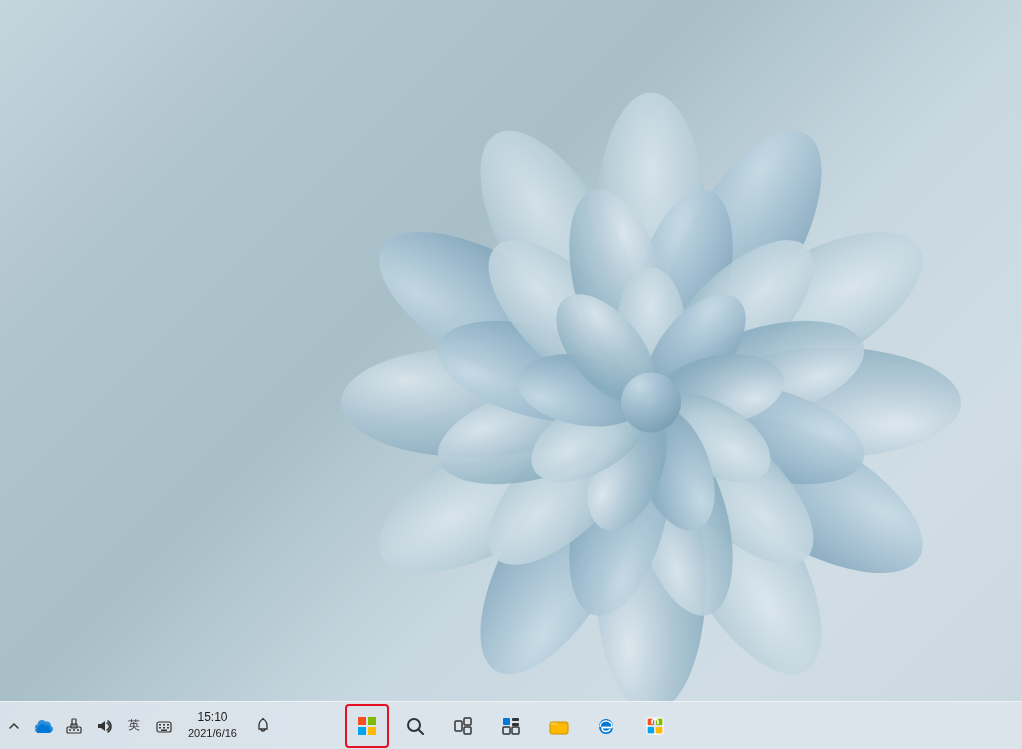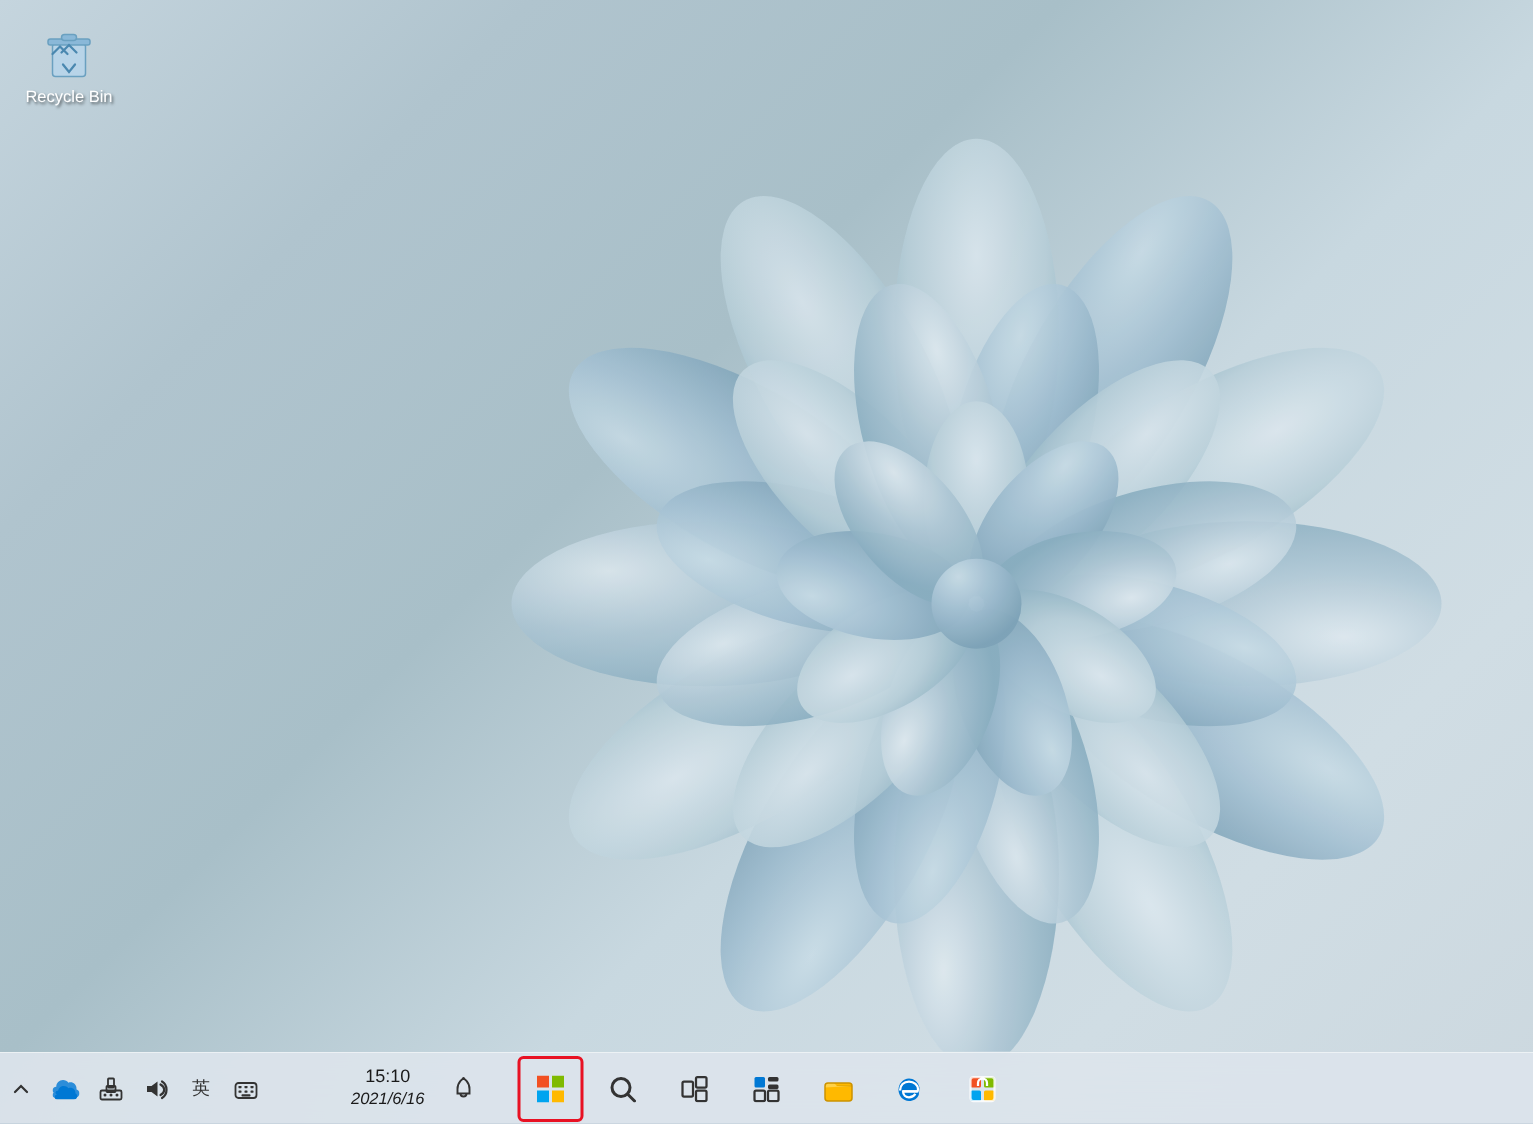--- a/index.html
+++ b/index.html
@@ -122,21 +122,20 @@
     .clock {
       display: flex;
       flex-direction: column;
       align-items: center;
       font-size: 11px;
       color: #1a1a1a;
       padding: 2px 8px;
       cursor: pointer;
       border-radius: 4px;
       line-height: 1.4;
-      margin-left: 46px;
     }
 
     .notification-btn {
       width: 32px;
       height: 44px;
       display: flex;
       align-items: center;
       justify-content: center;
       cursor: pointer;
       border-radius: 4px;
@@ -233,37 +232,20 @@
         <ellipse cx="0" cy="-70" rx="35" ry="65" fill="url(#petalGrad2)" opacity="0.92" transform="rotate(280)"></ellipse>
         <ellipse cx="0" cy="-70" rx="35" ry="65" fill="url(#petalGrad3)" opacity="0.92" transform="rotate(320)"></ellipse>
 
         <circle cx="0" cy="0" r="30" fill="url(#petalGrad2)" opacity="0.95"></circle>
       </g>
     </svg>
   </div>
 
   <div class="desktop-icons">
 
-    <div class="desktop-icon">
-      <div class="icon-img">
-        <svg class="recycle-icon" viewBox="0 0 38 38" xmlns="http://www.w3.org/2000/svg">
-
-          <rect x="8" y="14" width="22" height="22" rx="2" fill="#b8d4e8" stroke="#6aa0c0" stroke-width="1"></rect>
-
-          <rect x="5" y="11" width="28" height="4" rx="1.5" fill="#8ab8d8" stroke="#6aa0c0" stroke-width="1"></rect>
-
-          <rect x="14" y="8" width="10" height="4" rx="2" fill="#8ab8d8" stroke="#6aa0c0" stroke-width="1"></rect>
-
-          <path d="M14 20 L19 15 L24 20" fill="none" stroke="#4a88b0" stroke-width="1.5" stroke-linecap="round"></path>
-          <path d="M15 28 L19 33 L23 28" fill="none" stroke="#4a88b0" stroke-width="1.5" stroke-linecap="round"></path>
-          <path d="M11 24 L6 19 L11 14" fill="none" stroke="#4a88b0" stroke-width="1.5" stroke-linecap="round" transform="rotate(90, 11, 21)"></path>
-        </svg>
-      </div>
-      <span class="icon-label">Recycle Bin</span>
-    </div>
 
 
   </div>
 
   <div class="taskbar">
 
     <div class="taskbar-center">
 
       <div class="taskbar-btn start-btn">
         <svg width="18" height="18" viewBox="0 0 18 18" xmlns="http://www.w3.org/2000/svg">
@@ -380,21 +362,21 @@
           <rect x="11" y="6" width="2" height="1.5" rx="0.3" fill="#333"></rect>
           <rect x="3" y="9" width="2" height="1.5" rx="0.3" fill="#333"></rect>
           <rect x="7" y="9" width="2" height="1.5" rx="0.3" fill="#333"></rect>
           <rect x="11" y="9" width="2" height="1.5" rx="0.3" fill="#333"></rect>
           <rect x="5" y="11.5" width="6" height="1.5" rx="0.5" fill="#333"></rect>
         </svg>
       </div>
 
       <div class="clock">
         <span style="font-size:12px; font-weight:400; color:#1a1a1a;">15:10</span>
-        <span style="font-size:11px; color:#1a1a1a;font-style:italic;">2021/6/16</span>
+        <span style="font-size:11px; color:#1a1a1a;">2021/6/16</span>
       </div>
 
       <div class="notification-btn">
         <svg width="16" height="16" viewBox="0 0 16 16">
           <path d="M8 1C8 1 4 3 4 8V11H12V8C12 3 8 1 8 1Z" fill="none" stroke="#333" stroke-width="1.3"></path>
           <path d="M6 11C6 12.1 6.9 13 8 13C9.1 13 10 12.1 10 11" fill="none" stroke="#333" stroke-width="1.3"></path>
           <rect x="7" y="0" width="2" height="2" rx="1" fill="#333"></rect>
         </svg>
       </div>
 

